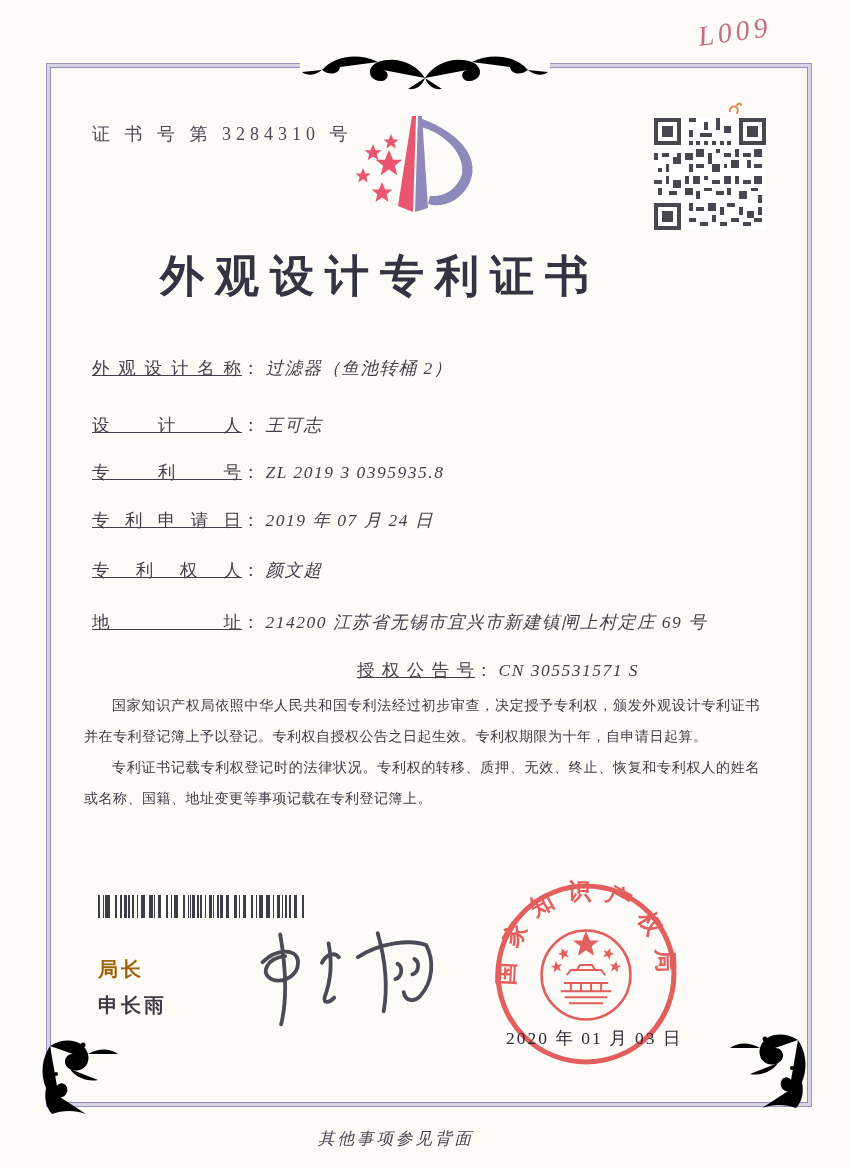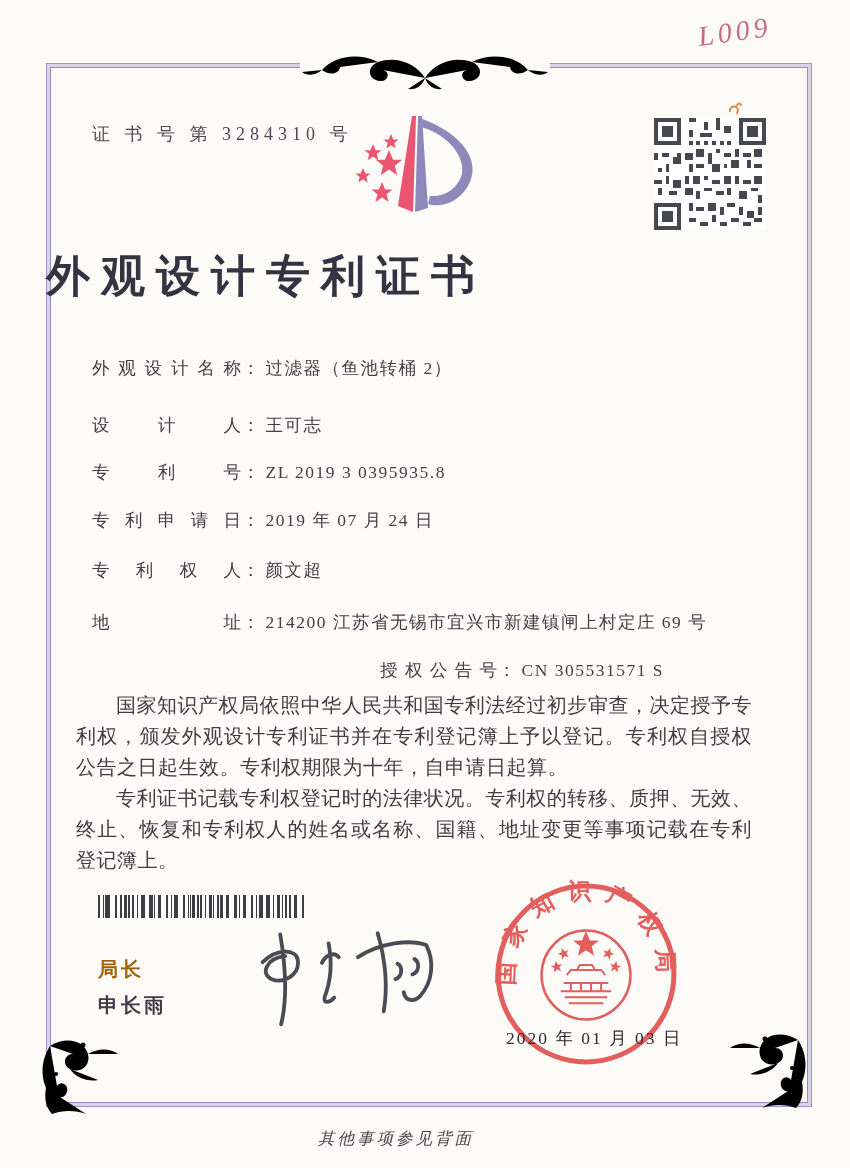--- a/index.html
+++ b/index.html
@@ -22,34 +22,34 @@
   .cert-no { position:absolute; left:92px; top:122px; font-size:18px; letter-spacing:5px;
              color:#514857; }
 
   .hand-note { position:absolute; left:698px; top:16px; font-size:28px; font-style:italic;
                color:#c96b80; transform:rotate(-8deg); letter-spacing:4px; }
 
   .logo { position:absolute; left:336px; top:100px; width:180px; height:135px; }
   .qr { position:absolute; left:654px; top:118px; width:112px; height:112px; }
   .ink-mark { position:absolute; left:727px; top:101px; }
 
-  .title { position:absolute; left:46px; top:247px; width:668px; text-align:left;
+  .title { position:absolute; left:46px; top:247px; width:668px; text-align:center;
            font-size:44px; font-weight:700; letter-spacing:11px; color:#343341; }
 
   .fields { position:absolute; left:92px; top:356px; width:680px; font-size:17.5px;
             color:#463d4a; }
   .frow { position:absolute; left:0; white-space:nowrap; }
   .flabel { display:inline-block; width:150px; text-align:justify; text-align-last:justify;
-            letter-spacing:1px; }
+            letter-spacing:1px;text-decoration:underline; }
   .fcolon { display:inline-block; margin-right:6px; }
-  .fvalue { letter-spacing:1.5px; }
+  .fvalue { letter-spacing:1.5px;font-style:italic; }
   .fpair2 { position:absolute; left:265px; top:0; white-space:nowrap; }
-  .fpair2 .flabel { width:118px;margin-left:23px; }
-
-  .body-text { position:absolute; left:76px; top:690px; width:676px; font-size:20px;
+  .fpair2 .flabel { width:118px; }
+
+  .body-text { position:absolute; left:84px; top:690px; width:676px; font-size:14px;
                line-height:31px; color:#423a46; text-align:justify; letter-spacing:0.5px; }
   .body-text p { text-indent:2em; }
 
   .barcode { position:absolute; left:98px; top:895px; width:207px; height:23px;
     background-image:
       repeating-linear-gradient(90deg,#3d3d46 0 2px,transparent 2px 5px,#3d3d46 5px 6px,transparent 6px 9px,#3d3d46 9px 12px,transparent 12px 17px),
       repeating-linear-gradient(90deg,#3d3d46 0 1px,transparent 1px 7px,#3d3d46 7px 9px,transparent 9px 23px); }
 
   .director-title { position:absolute; left:98px; top:956px; font-size:20px; font-weight:600;
                     letter-spacing:3px; color:#a16207; }

